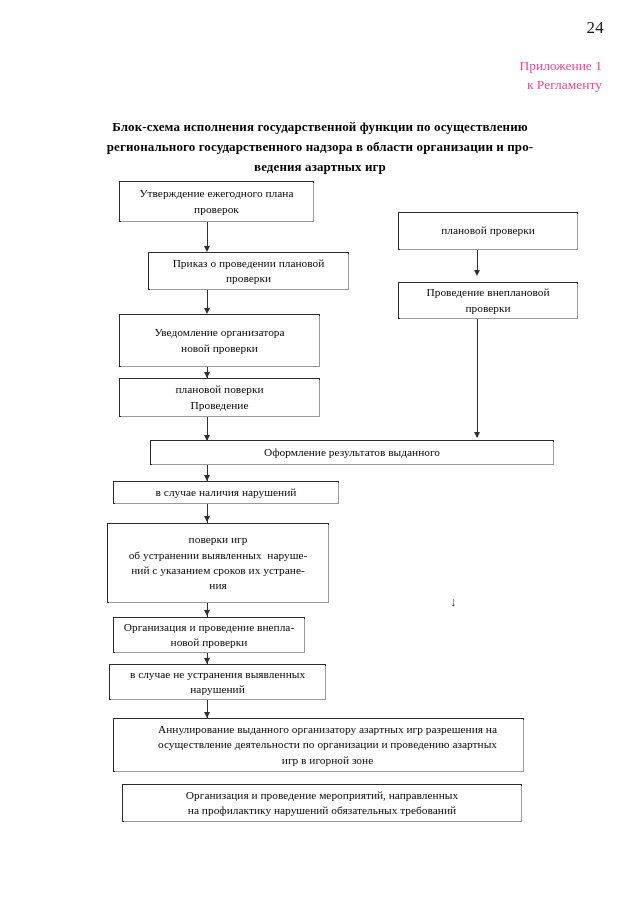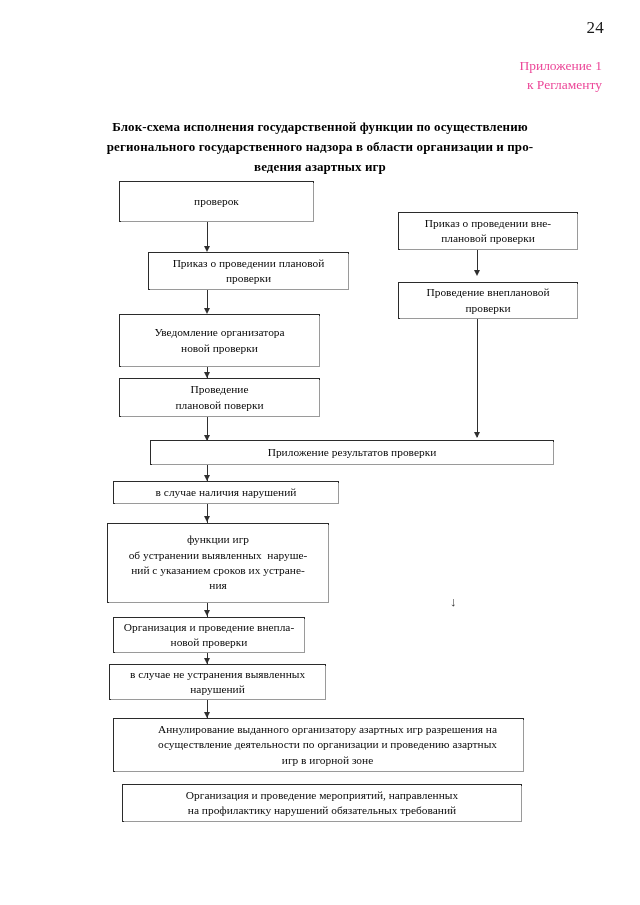--- a/index.html
+++ b/index.html
@@ -116,20 +116,21 @@
   </div>
 
   <div class="doc-title">
     <span>Блок-схема исполнения государственной функции по осуществлению</span>
     <span>регионального государственного надзора в области организации и про-</span>
     <span>ведения азартных игр</span>
   </div>
 
   <div class="fbox" style="left:119px; top:181px; width:195px; height:41px;">
     <div class="lines">
+      <span>Утверждение ежегодного плана</span>
       <span>проверок</span>
     </div>
   </div>
 
   <div class="conn" style="left:207px; top:222px; height:28px;"></div>
   <div class="arrowhead" style="left:203.5px; top:246px;"></div>
 
   <div class="fbox" style="left:119px; top:252px; width:201px; height:38px;margin-left:29px;">
     <div class="lines">
       <span>Приказ о проведении плановой</span>
@@ -145,69 +146,68 @@
       <span>Уведомление организатора</span>
       <span>новой проверки</span>
     </div>
   </div>
 
   <div class="conn" style="left:207px; top:367px; height:11px;"></div>
   <div class="arrowhead" style="left:203.5px; top:372px;"></div>
 
   <div class="fbox" style="left:119px; top:378px; width:201px; height:39px;">
     <div class="lines">
+      <span>плановой поверки</span>
       <span>Проведение</span>
-      <span>плановой поверки</span>
     </div>
   </div>
 
   <div class="conn" style="left:207px; top:417px; height:24px;"></div>
   <div class="arrowhead" style="left:203.5px; top:435px;"></div>
 
   <div class="fbox" style="left:398px; top:212px; width:180px; height:38px;">
     <div class="lines">
-      <span>Приказ о проведении вне-</span>
       <span>плановой проверки</span>
     </div>
   </div>
 
   <div class="conn" style="left:477px; top:250px; height:24px;"></div>
   <div class="arrowhead" style="left:473.5px; top:270px;"></div>
 
   <div class="fbox" style="left:398px; top:282px; width:180px; height:37px;">
     <div class="lines">
       <span>Проведение внеплановой</span>
       <span>проверки</span>
     </div>
   </div>
 
   <div class="conn" style="left:477px; top:319px; height:118px;"></div>
   <div class="arrowhead" style="left:473.5px; top:432px;"></div>
 
   <div class="fbox" style="left:150px; top:440px; width:404px; height:25px;">
     <div class="lines">
-      <span>Приложение результатов проверки</span>
+      <span>Оформление результатов выданного</span>
     </div>
   </div>
 
   <div class="conn" style="left:207px; top:465px; height:16px;"></div>
   <div class="arrowhead" style="left:203.5px; top:475px;"></div>
 
   <div class="fbox" style="left:113px; top:481px; width:226px; height:23px;">
     <div class="lines">
       <span>в случае наличия нарушений</span>
     </div>
   </div>
 
   <div class="conn" style="left:207px; top:504px; height:19px;"></div>
   <div class="arrowhead" style="left:203.5px; top:516px;"></div>
 
   <div class="fbox" style="left:107px; top:523px; width:222px; height:80px;">
     <div class="lines">
-      <span>функции игр</span>
+      <span>поверки игр</span>
       <span>об устранении выявленных  наруше-</span>
       <span>ний с указанием сроков их устране-</span>
       <span>ния</span>
     </div>
   </div>
 
   <div class="conn" style="left:207px; top:603px; height:14px;"></div>
   <div class="arrowhead" style="left:203.5px; top:610px;"></div>
 
   <div class="fbox" style="left:113px; top:617px; width:192px; height:36px;">

